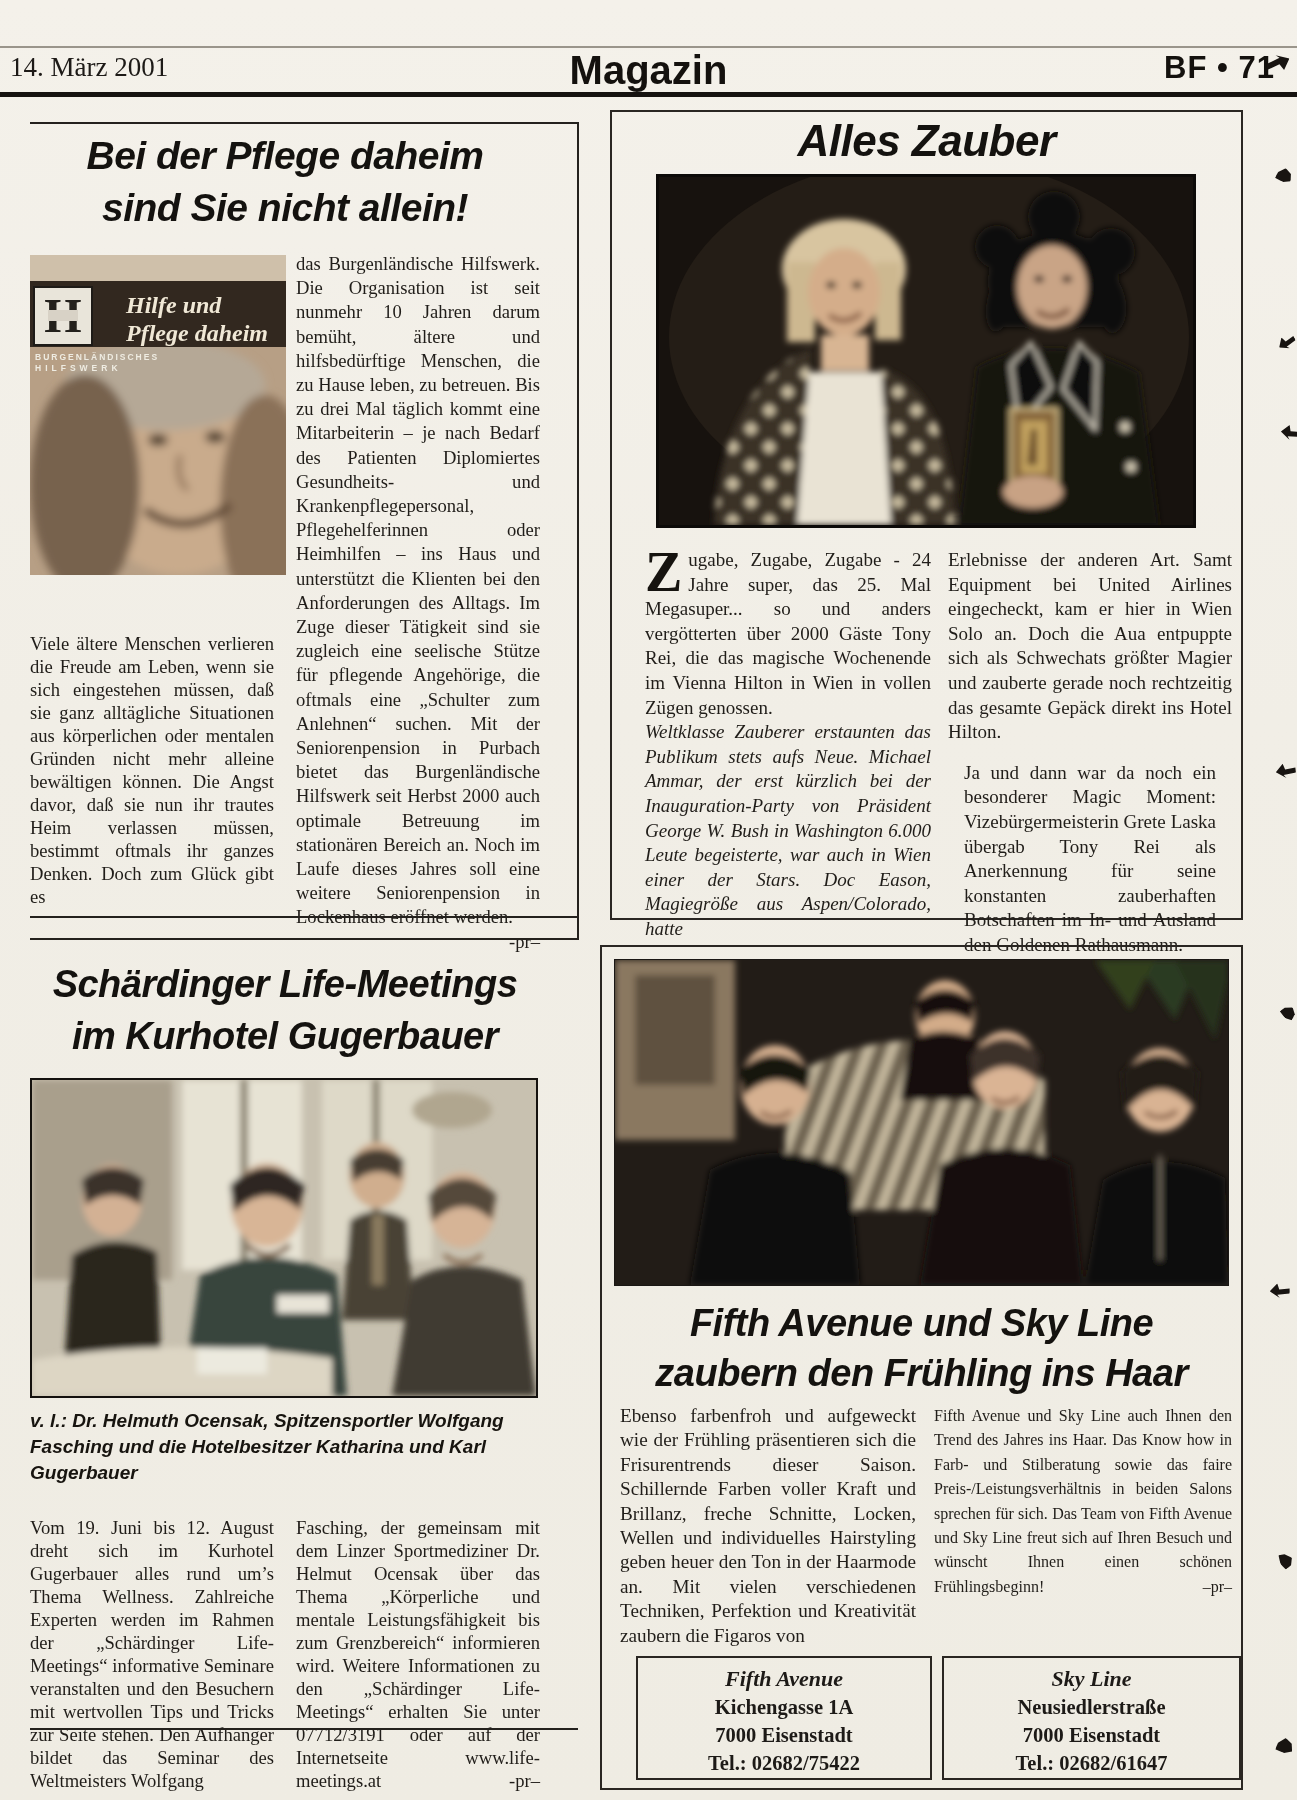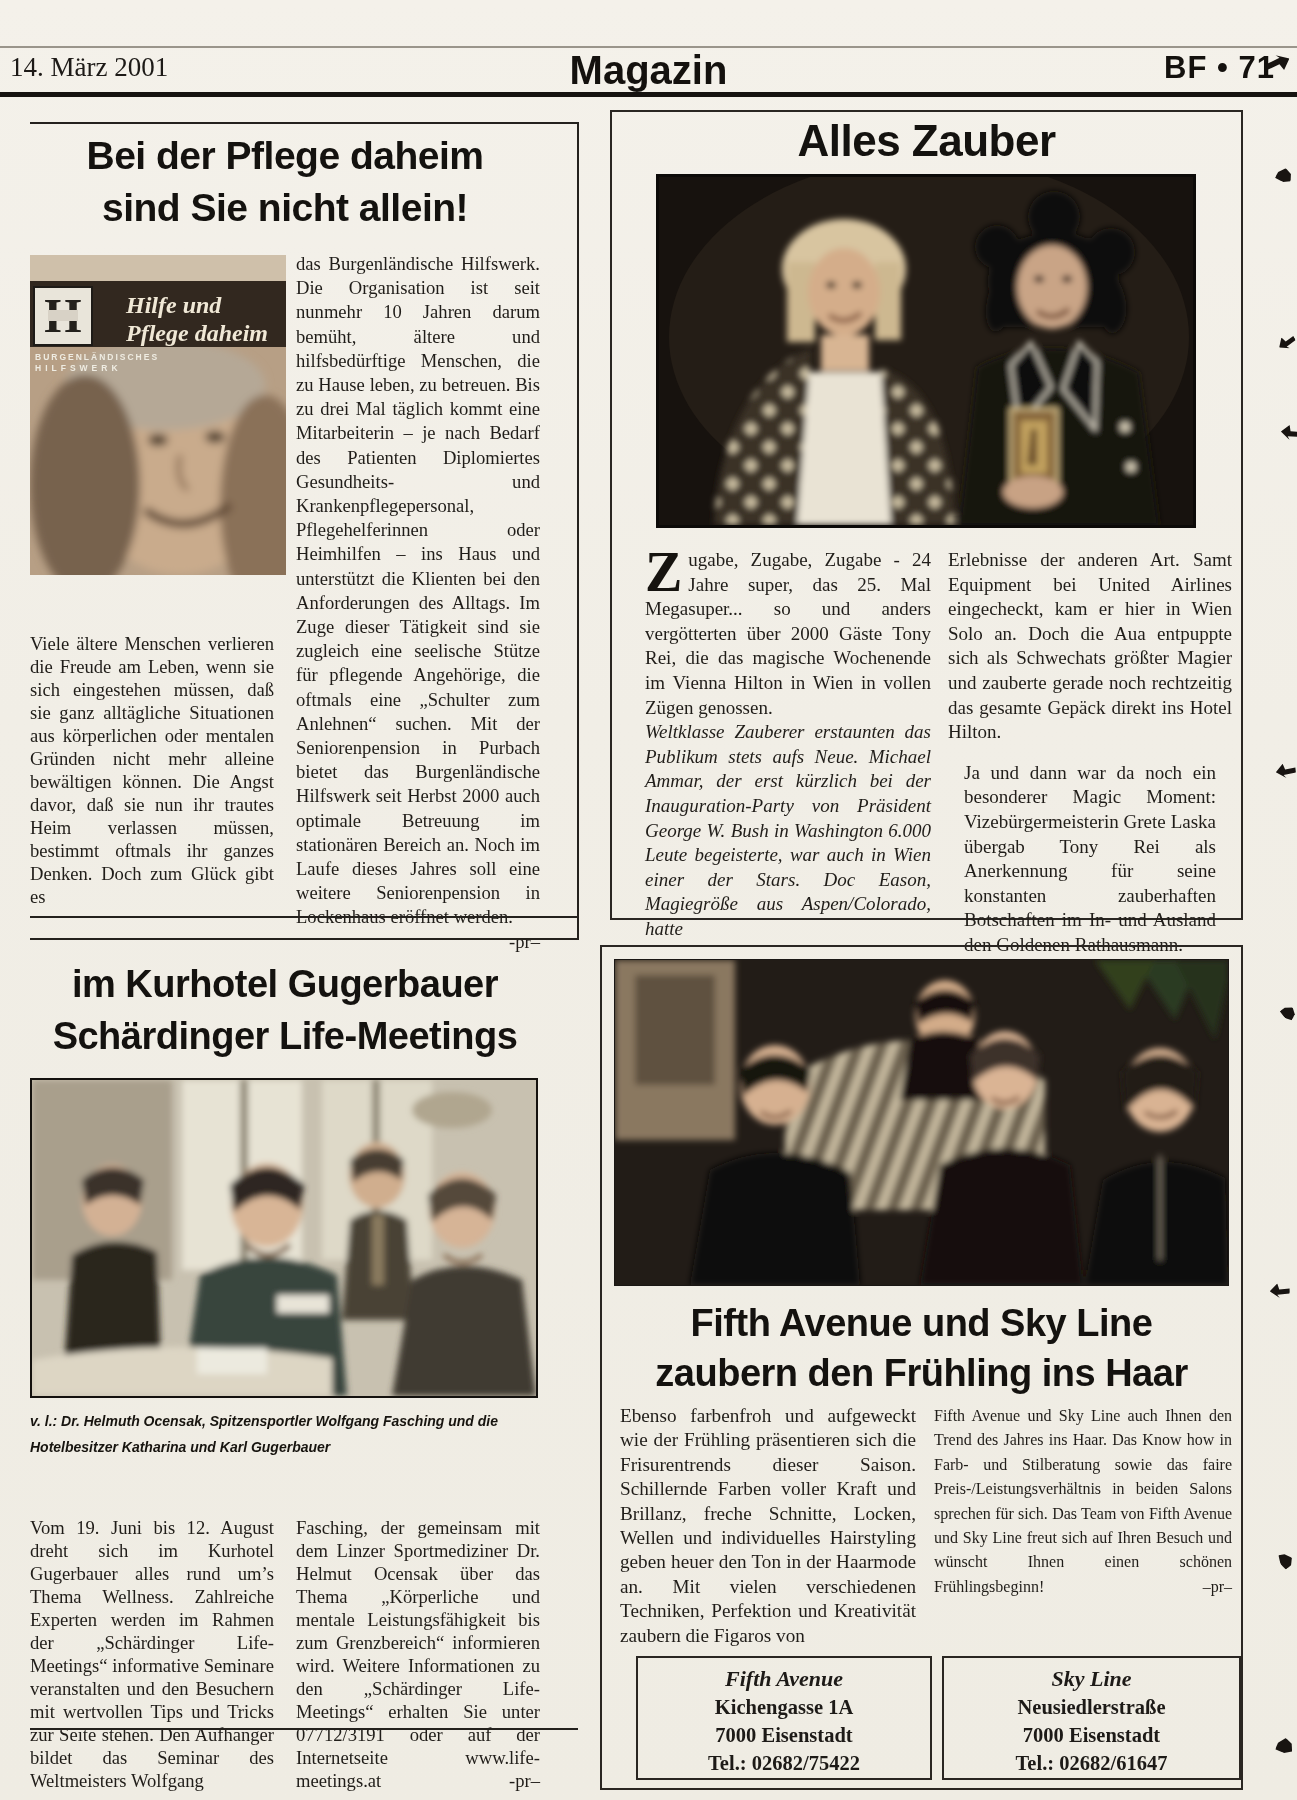--- a/index.html
+++ b/index.html
@@ -3,29 +3,29 @@
 <meta charset="utf-8">
 <style>
   html,body{margin:0;padding:0;background:#777;}
   #page{position:relative;width:1297px;height:1800px;margin:0 auto;
         background:#f2efe7;
         background-image:linear-gradient(180deg,#f4f1ea 0%,#f1eee6 40%,#efece3 100%);
         overflow:hidden;color:#1d1a17;font-family:"Liberation Serif",serif;padding-left:48px;}
   .abs{position:absolute;}
   .rule{background:#24211d;}
   .headline{font-family:"Liberation Sans",sans-serif;font-weight:700;color:#14120f;
-            text-align:center;letter-spacing:-0.5px;}
+            text-align:center;letter-spacing:-0.5px;font-style:italic;}
   .bodytext{font-size:18.6px;line-height:24.2px;text-align:justify;
             hyphens:auto;-webkit-hyphens:auto;color:#201d19;}
   .tight{line-height:23px;margin-top:48px;}
   .byline{float:right;}
   .dropcap{float:left;font-family:"Liberation Serif",serif;font-weight:700;
            font-size:56px;line-height:44px;padding:2px 6px 0 0;color:#16130f;}
   .caption{font-family:"Liberation Sans",sans-serif;font-weight:700;font-style:italic;
-           font-size:14px;line-height:26px;color:#17140f;}
+           font-size:19px;line-height:26px;color:#17140f;}
   .artbox{border:2px solid #2a2622;}
   .photo{display:block;}
   .contactbox{border:2px solid #2a2622;text-align:center;font-weight:700;
               font-size:20.5px;line-height:28px;padding-top:7px;box-sizing:border-box;}
   .contactname{font-style:italic;font-size:22px;}
   .mark{position:absolute;background:#181411;}
   .m-arrow{clip-path:polygon(0 45%,60% 20%,45% 0,100% 35%,70% 100%,55% 60%,5% 80%);}
   .m-blob{clip-path:polygon(10% 40%,50% 0,90% 30%,100% 80%,55% 100%,0 85%);}
   .hd-sans{font-family:"Liberation Sans",sans-serif;font-weight:700;color:#14110e;}
 </style>
@@ -84,22 +84,22 @@
     <span class="byline">-pr–</span>
   </div>
   <div class="abs bodytext tight" style="left:30px;top:584px;width:244px;">
     <span>Viele ältere Menschen verlieren die Freude am Leben, wenn sie sich eingestehen müssen, daß sie ganz alltägliche Situationen aus körperlichen oder mentalen Gründen nicht mehr alleine bewältigen können. Die Angst davor, daß sie nun ihr trautes Heim verlassen müssen, bestimmt oftmals ihr ganzes Denken. Doch zum Glück gibt es</span>
   </div>
 
   <div class="abs rule" style="left:30px;top:916px;width:548px;height:2px;"></div>
   <div class="abs rule" style="left:30px;top:938px;width:548px;height:2px;"></div>
 
   <div class="abs headline" style="left:30px;top:958px;width:510px;font-size:38px;line-height:52px;">
+    <div>Schärdinger Life-Meetings</div>
     <div>im Kurhotel Gugerbauer</div>
-    <div>Schärdinger Life-Meetings</div>
   </div>
 
   <div class="abs" style="left:30px;top:1078px;width:508px;height:320px;border:2px solid #14110e;box-sizing:border-box;">
     <svg class="photo" width="504" height="316" viewBox="0 0 504 316">
       <defs>
           <filter id="soft3">
             <feGaussianBlur stdDeviation="3"></feGaussianBlur>
           </filter>
         </defs>
       <rect width="504" height="316" fill="#c8c1b0"></rect>

